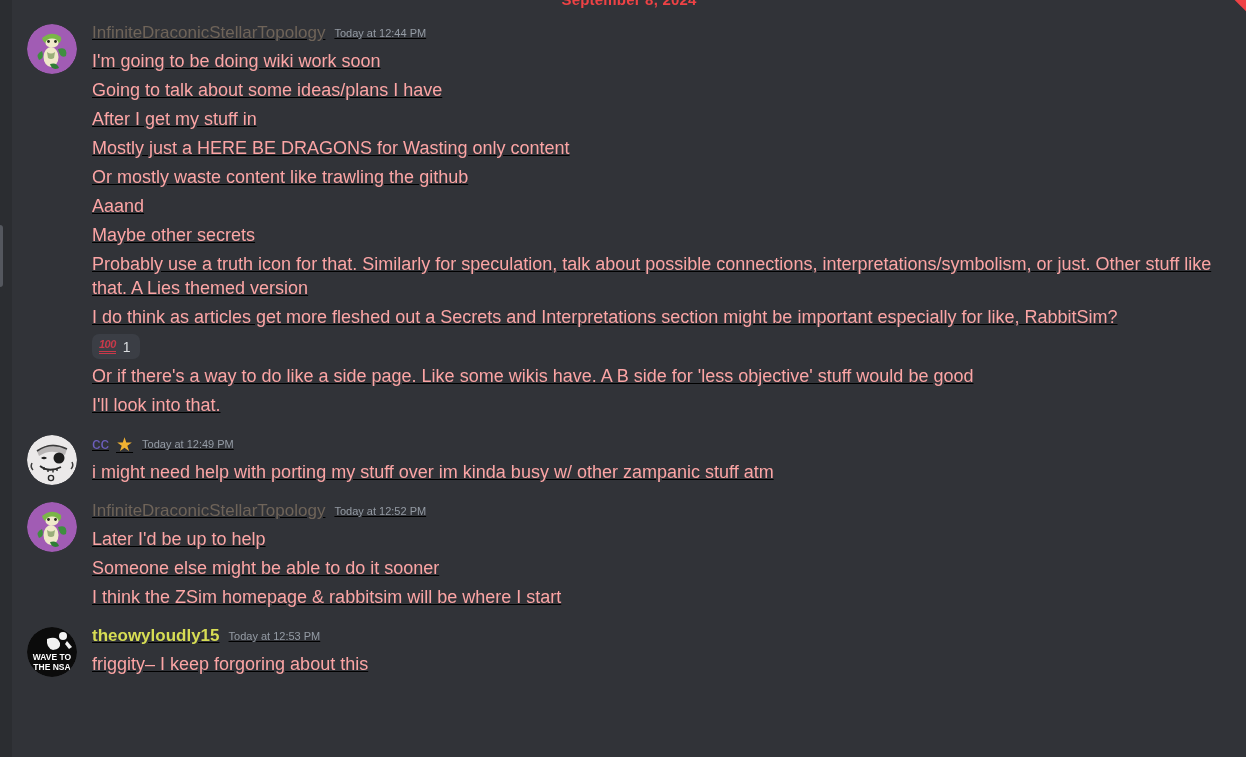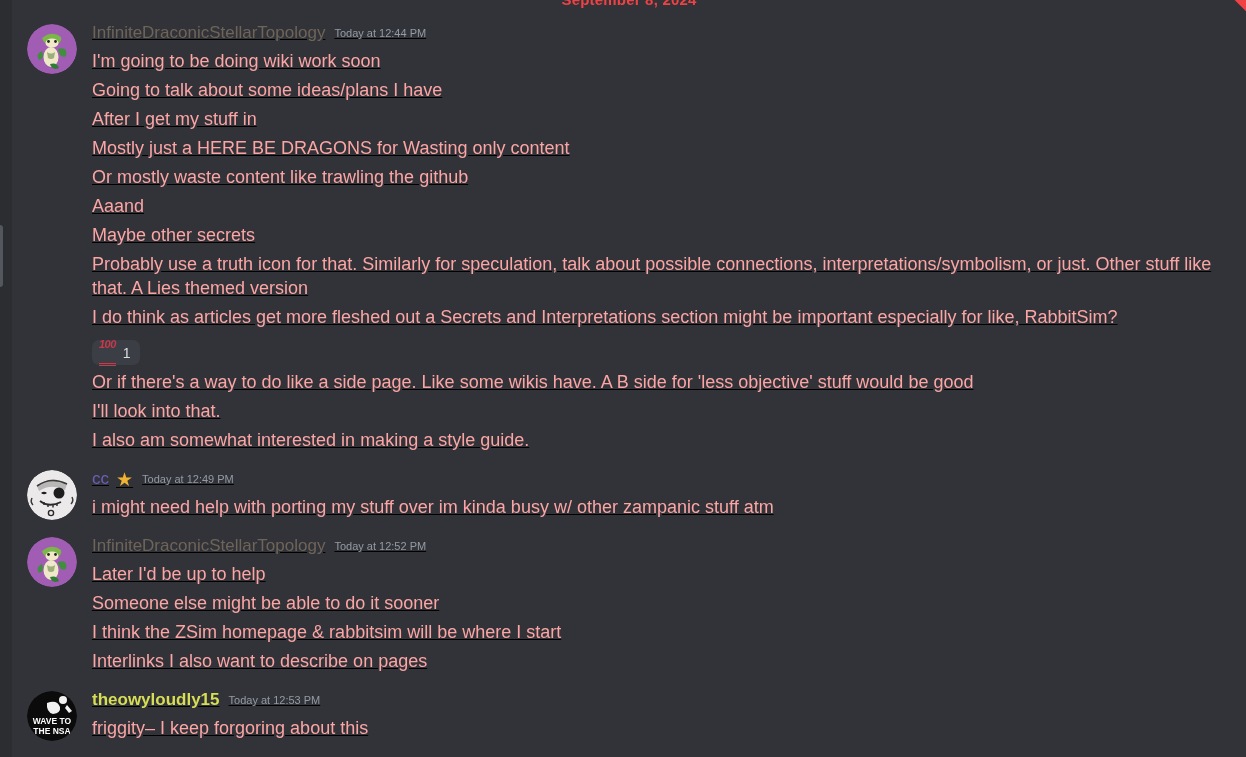--- a/index.html
+++ b/index.html
@@ -60,21 +60,21 @@
   }
 
   .reaction-row { margin:1px 0 5px; }
   .reaction-pill {
     display:inline-flex; align-items:center; gap:7px;
     background:#3b3e45; border-radius:7px; padding:3px 9px 3px 7px;
     cursor:pointer; height:25px;
   }
   .hundred-emoji {
     color:#c9394a; font-weight:800; font-style:italic; font-size:11px;
-    line-height:1; border-bottom:3px double #c9394a; padding-bottom:13px;
+    line-height:1; border-bottom:3px double #c9394a; padding-bottom:1px;
     letter-spacing:-0.5px;
   }
   .reaction-count { color:#dbdee1; font-size:14px; font-weight:500; }
 </style>
 </head>
 <body>
 
 <div class="app">
 
   <div class="server-rail">
@@ -115,21 +115,20 @@
       <div class="msg">Probably use a truth icon for that. Similarly for speculation, talk about possible connections, interpretations/symbolism, or just. Other stuff like that. A Lies themed version</div>
       <div class="msg">I do think as articles get more fleshed out a Secrets and Interpretations section might be important especially for like, RabbitSim?</div>
       <div class="reaction-row">
         <div class="reaction-pill">
           <span class="hundred-emoji">100</span>
           <span class="reaction-count">1</span>
         </div>
       </div>
       <div class="msg">Or if there's a way to do like a side page. Like some wikis have. A B side for 'less objective' stuff would be good</div>
       <div class="msg">I'll look into that.</div>
-      <div class="msg">I also am somewhat interested in making a style guide.</div>
     </div>
 
     <div class="msg-group">
       <div class="avatar">
         <svg viewBox="0 0 50 50">
           <circle cx="25" cy="25" r="25" fill="#ebe9e9"></circle>
           <path d="M10 16 Q24 4 40 14 L38 20 Q24 13 12 21 Z" fill="#b9b6b6"></path>
           <path d="M10 16 Q24 6 40 14" stroke="#3a3a3a" stroke-width="1.6" fill="none"></path>
           <circle cx="32" cy="23" r="5.5" fill="#1d1d1d"></circle>
           <path d="M14 23 q3 -2.5 6 0 q-3 2.5 -6 0 Z" fill="#1d1d1d"></path>
@@ -162,21 +161,20 @@
           <path d="M20 28 Q24 31 28 28 L27 34 Q24 36 21 34 Z" fill="#567d3a" opacity="0.55"></path>
         </svg>
       </div>
       <div class="msg-header">
         <span class="username" style="color: rgb(111, 100, 89);">InfiniteDraconicStellarTopology</span>
         <span class="timestamp">Today at 12:52 PM</span>
       </div>
       <div class="msg">Later I'd be up to help</div>
       <div class="msg">Someone else might be able to do it sooner</div>
       <div class="msg">I think the ZSim homepage &amp; rabbitsim will be where I start</div>
-      <div class="msg">Interlinks I also want to describe on pages</div>
     </div>
 
     <div class="msg-group">
       <div class="avatar">
         <svg viewBox="0 0 50 50">
           <circle cx="25" cy="25" r="25" fill="#0b0b0b"></circle>
           <circle cx="36" cy="9" r="4" fill="#f2f2f2"></circle>
           <path d="M20 12 Q30 8 33 16 Q34 22 26 23 Q19 21 20 12 Z" fill="#f2f2f2"></path>
           <path d="M40 14 l5 6 -3 2 -4 -5 Z" fill="#f2f2f2"></path>
           <text x="25" y="33" text-anchor="middle" font-size="8.5" font-weight="bold" fill="#ffffff" font-family="Liberation Sans, sans-serif">WAVE TO</text>

